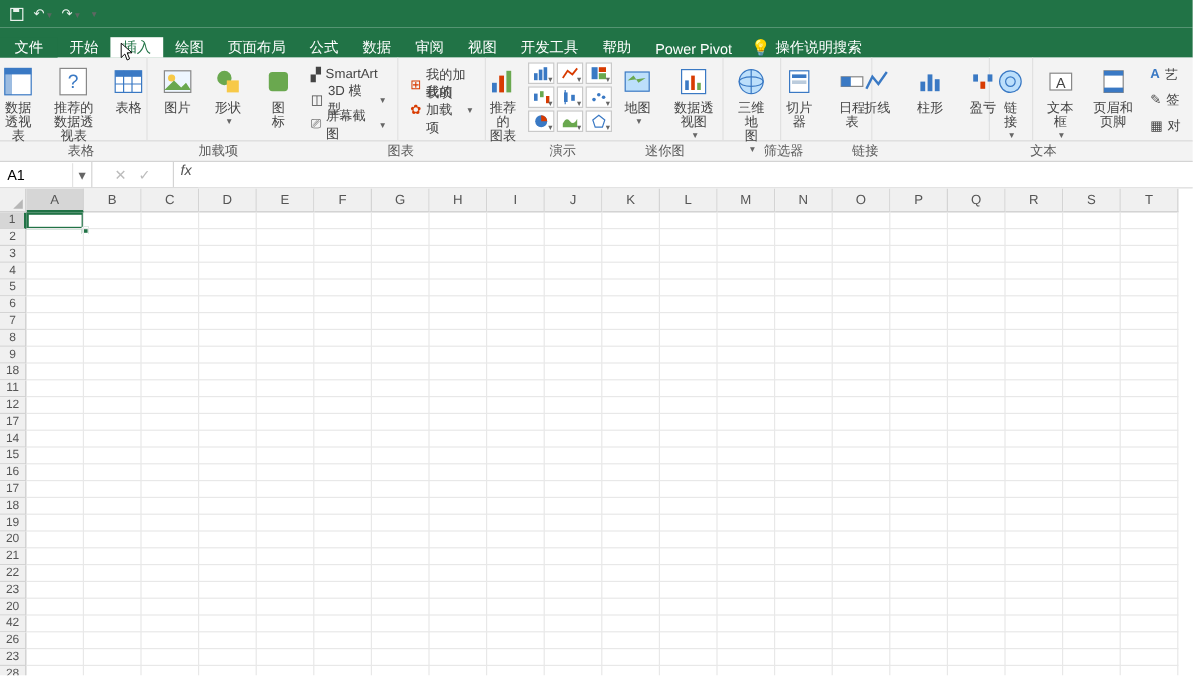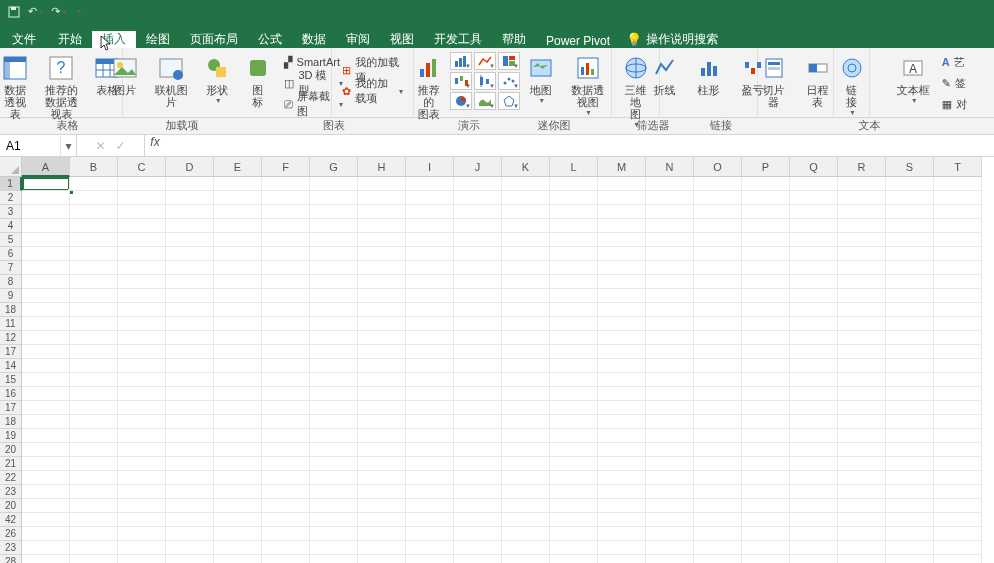--- a/index.html
+++ b/index.html
@@ -165,29 +165,20 @@
               <rect x="2" y="4" width="22" height="18" fill="#eef6ff" stroke="#888"></rect>
               <circle cx="8" cy="10" r="3" fill="#f7c948"></circle>
               <path d="M2 20 L10 12 L16 18 L20 14 L24 20 Z" fill="#6aa84f"></path>
             </svg>
           </div>
         <div class="lbl">图片</div>
       </div>
       <div class="big-btn">
         <div class="icon-box">
             <svg width="26" height="26">
-              <rect x="2" y="4" width="22" height="18" fill="#eef6ff" stroke="#888"></rect>
-              <circle cx="20" cy="20" r="5" fill="#3a79c4"></circle>
-            </svg>
-          </div>
-        <div class="lbl">联机图片</div>
-      </div>
-      <div class="big-btn">
-        <div class="icon-box">
-            <svg width="26" height="26">
               <circle cx="10" cy="10" r="6" fill="#6aa84f"></circle>
               <rect x="12" y="12" width="10" height="10" fill="#f7c948"></rect>
             </svg>
           </div>
         <div class="lbl">形状</div>
         <span class="drop-arrow">▾</span>
       </div>
       <div class="big-btn">
         <div class="icon-box">
             <svg width="26" height="26">
@@ -344,20 +335,44 @@
               <line x1="13" y1="3" x2="13" y2="23" stroke="#3a79c4"></line>
             </svg>
           </div>
         <div class="lbl two" style="white-space:pre-line">三维地
 图</div>
         <span class="drop-arrow">▾</span>
       </div>
     </div>
   </div>
 
+  <div class="rgroup" style="width:76px">
+    <div class="controls">
+      <div class="big-btn" style="min-width:30px">
+        <div class="icon-box">
+            <svg width="24" height="24">
+              <rect x="4" y="3" width="16" height="18" fill="#fff" stroke="#3a79c4"></rect>
+              <rect x="6" y="6" width="12" height="3" fill="#3a79c4"></rect>
+              <rect x="6" y="11" width="12" height="3" fill="#bcd"></rect>
+            </svg>
+          </div>
+        <div class="lbl">切片器</div>
+      </div>
+      <div class="big-btn" style="min-width:30px">
+        <div class="icon-box">
+            <svg width="24" height="24">
+              <rect x="3" y="8" width="18" height="8" fill="#fff" stroke="#888"></rect>
+              <rect x="3" y="8" width="8" height="8" fill="#3a79c4"></rect>
+            </svg>
+          </div>
+        <div class="lbl">日程表</div>
+      </div>
+    </div>
+  </div>
+
   <div class="rgroup" style="width:98px">
     <div class="controls">
       <div class="big-btn" style="min-width:28px">
         <div class="icon-box">
             <svg width="24" height="24">
               <polyline points="3,18 8,8 13,14 20,4" fill="none" stroke="#3a79c4" stroke-width="2"></polyline>
             </svg>
           </div>
         <div class="lbl">折线</div>
       </div>
@@ -377,44 +392,20 @@
               <rect x="4" y="6" width="4" height="6" fill="#3a79c4"></rect>
               <rect x="10" y="12" width="4" height="6" fill="#d83b01"></rect>
               <rect x="16" y="6" width="4" height="6" fill="#3a79c4"></rect>
             </svg>
           </div>
         <div class="lbl">盈亏</div>
       </div>
     </div>
   </div>
 
-  <div class="rgroup" style="width:76px">
-    <div class="controls">
-      <div class="big-btn" style="min-width:30px">
-        <div class="icon-box">
-            <svg width="24" height="24">
-              <rect x="4" y="3" width="16" height="18" fill="#fff" stroke="#3a79c4"></rect>
-              <rect x="6" y="6" width="12" height="3" fill="#3a79c4"></rect>
-              <rect x="6" y="11" width="12" height="3" fill="#bcd"></rect>
-            </svg>
-          </div>
-        <div class="lbl">切片器</div>
-      </div>
-      <div class="big-btn" style="min-width:30px">
-        <div class="icon-box">
-            <svg width="24" height="24">
-              <rect x="3" y="8" width="18" height="8" fill="#fff" stroke="#888"></rect>
-              <rect x="3" y="8" width="8" height="8" fill="#3a79c4"></rect>
-            </svg>
-          </div>
-        <div class="lbl">日程表</div>
-      </div>
-    </div>
-  </div>
-
   <div class="rgroup" style="width:36px">
     <div class="controls">
       <div class="big-btn">
         <div class="icon-box">
             <svg width="24" height="24">
               <circle cx="12" cy="12" r="9" fill="#bcdffb" stroke="#3a79c4"></circle>
               <path d="M8 12 a4 4 0 0 1 8 0 a4 4 0 0 1 -8 0" fill="none" stroke="#3a79c4"></path>
             </svg>
           </div>
         <div class="lbl two" style="white-space:pre-line">链
@@ -428,20 +419,30 @@
     <div class="controls">
       <div class="big-btn">
         <div class="icon-box">
             <svg width="24" height="24">
               <rect x="3" y="5" width="18" height="14" fill="#fff" stroke="#888"></rect>
               <text x="12" y="17" text-anchor="middle" font-size="12" fill="#444">A</text>
             </svg>
           </div>
         <div class="lbl">文本框</div>
         <span class="drop-arrow">▾</span>
+      </div>
+      <div class="big-btn">
+        <div class="icon-box">
+            <svg width="24" height="24">
+              <rect x="4" y="3" width="16" height="18" fill="#fff" stroke="#888"></rect>
+              <rect x="4" y="3" width="16" height="4" fill="#3a79c4"></rect>
+              <rect x="4" y="17" width="16" height="4" fill="#3a79c4"></rect>
+            </svg>
+          </div>
+        <div class="lbl">页眉和页脚</div>
       </div>
       <div class="small-stack">
         <div class="small-btn">
             <span style="color:#3a79c4;font-weight:bold">A</span>
             <span>艺</span>
           </div>
         <div class="small-btn">
             <span>✎</span>
             <span>签</span>
           </div>

